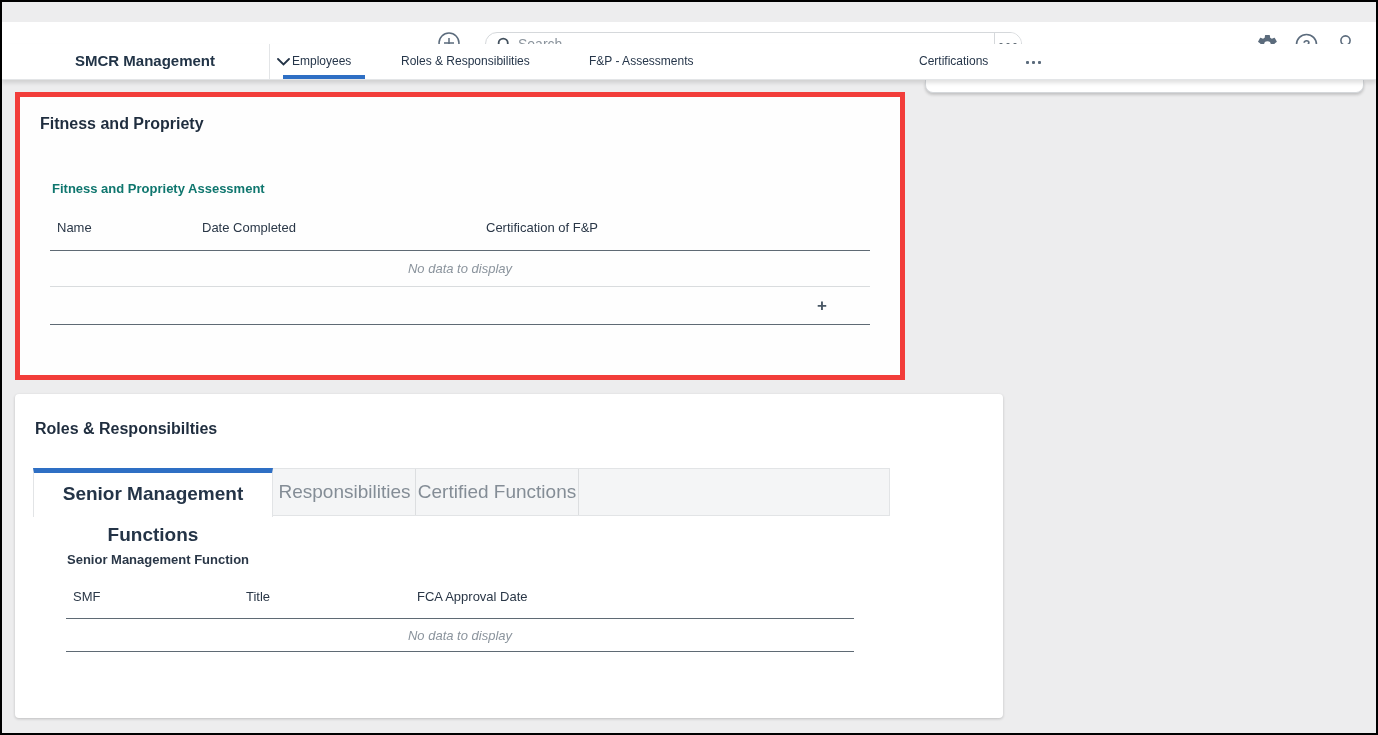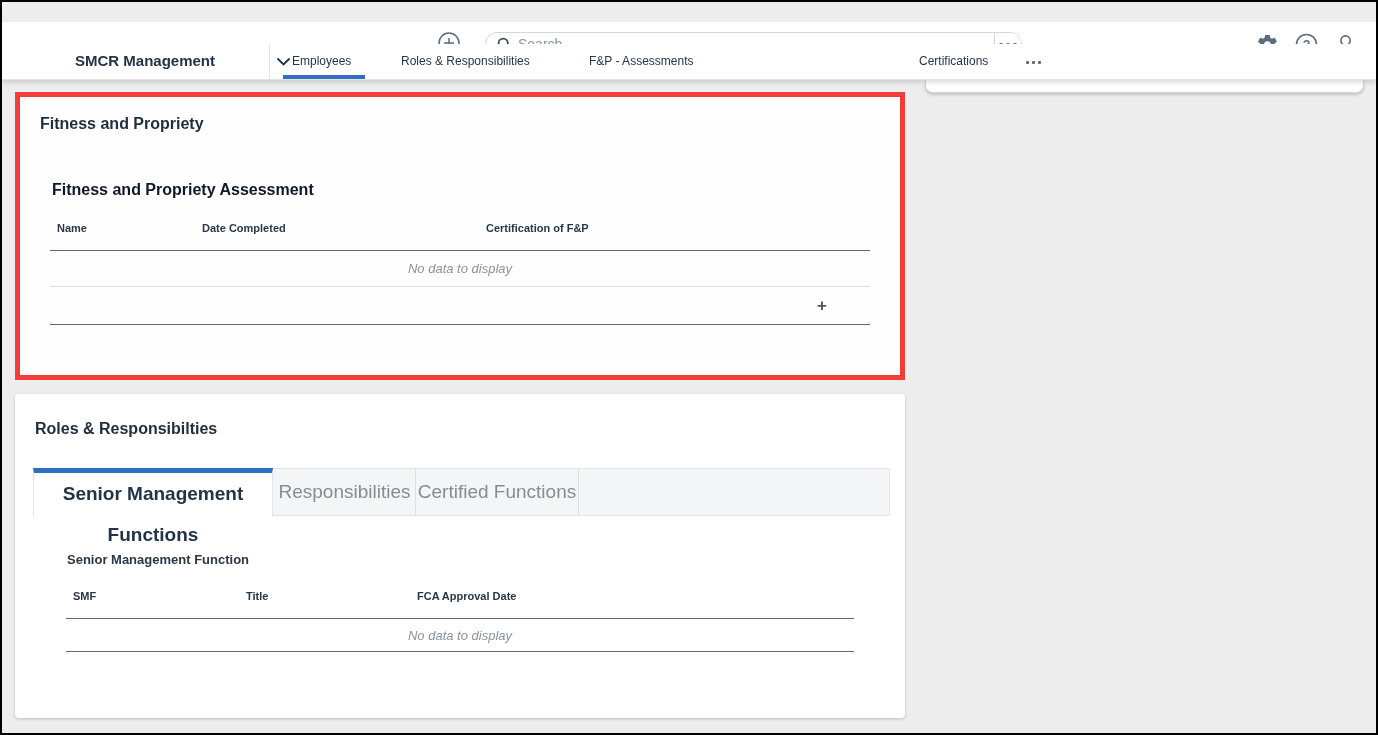--- a/index.html
+++ b/index.html
@@ -35,32 +35,32 @@
   .nav-more .dots i { width:3px; height:3px; border-radius:1px; background:#5b6b7c; }
 
   
   .content { position:absolute; left:0; top:78px; width:1374px; height:655px; background:#ededee; }
 
   .right-partial-card { position:absolute; left:923px; top:0; width:439px; height:13px; background:#fff; border:1px solid #d4d7da; border-top:none; border-radius:0 0 8px 8px; box-shadow:0 2px 3px rgba(0,0,0,.18); }
 
   
   .highlight-rect { position:absolute; left:13px; top:12px; width:890px; height:288px; border:5px solid #f23d3a; background:#fefefe; }
   .fp-title { position:absolute; left:20px; top:18px; font-size:16px; font-weight:bold; color:#1f2d3e; }
-  .fp-sublabel { position:absolute; left:32px; top:84px; font-size:16px; font-weight:bold; color:#0f172a; }
+  .fp-sublabel { position:absolute; left:32px; top:84px; font-size:13px; font-weight:bold; color:#0f766e; }
   .fp-table { position:absolute; left:30px; top:108px; width:820px; }
 
   .grid-head { position:relative; height:46px; border-bottom:1px solid #5f6a74; }
-  .grid-head span { position:absolute; top:0; line-height:46px; font-size:11px; font-weight:bold; color:#2a3747; }
+  .grid-head span { position:absolute; top:0; line-height:46px; font-size:13px; font-weight:normal; color:#2a3747; }
   .empty-row { position:relative; height:36px; line-height:36px; text-align:center; font-size:13px; font-style:italic; color:#8b949d; }
   .fp-table .empty-row { border-bottom:1px solid #d9dcde; }
   .add-row { position:relative; height:38px; border-bottom:1px solid #5f6a74; }
   .add-btn { position:absolute; right:36px; top:7px; width:24px; height:24px; background:none; border:none; font-size:17px; font-weight:bold; color:#4a5866; cursor:pointer; font-family:"Liberation Sans", sans-serif; }
 
   
-  .roles-card { position:absolute; left:13px; top:314px; width:890px; height:324px; background:#fff; border-radius:4px; box-shadow:0 1px 3px rgba(0,0,0,.2); }
+  .roles-card { position:absolute; left:13px; top:314px; width:988px; height:324px; background:#fff; border-radius:4px; box-shadow:0 1px 3px rgba(0,0,0,.2); }
   .rr-title { position:absolute; left:20px; top:26px; font-size:16px; font-weight:bold; color:#1f2d3e; }
   .rr-tabs { position:absolute; left:18px; top:74px; width:857px; height:48px; background:#f4f5f6; border:1px solid #e2e4e6; }
   .rr-tab { position:absolute; text-align:center; font-size:19px; cursor:pointer; border:none; background:none; font-family:"Liberation Sans", sans-serif; }
   .rr-tab.active { left:-1px; top:-1px; width:240px; height:49px; background:#fff; border:1px solid #e2e4e6; border-bottom:none; border-top:5px solid #2e6fc4; line-height:41px; font-weight:bold; color:#243447; }
   .rr-tab.inactive { top:0; height:46px; line-height:46px; color:#848d96; border-right:1px solid #dcdee0; }
   .rr-tab.t2 { left:240px; width:142px; }
   .rr-tab.t3 { left:382px; width:163px; }
   .rr-sublabel { position:absolute; left:52px; top:158px; font-size:13px; font-weight:bold; color:#2a3747;text-align:center; }
   .rr-table { position:absolute; left:51px; top:180px; width:788px; }
   .rr-table .grid-head { height:45px; }

